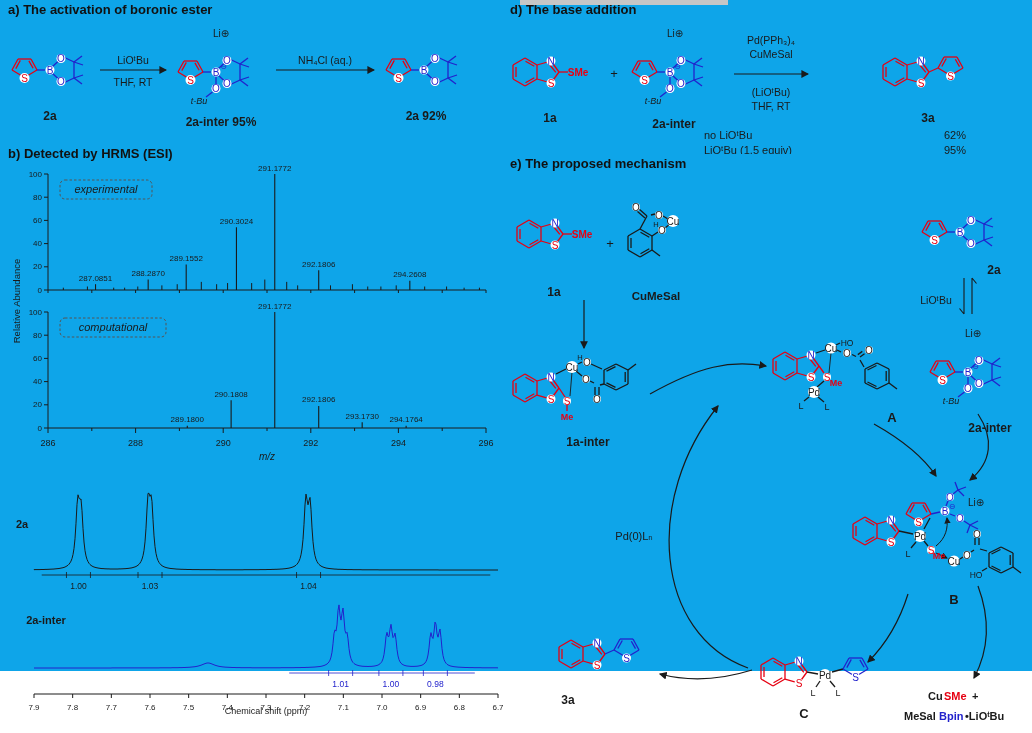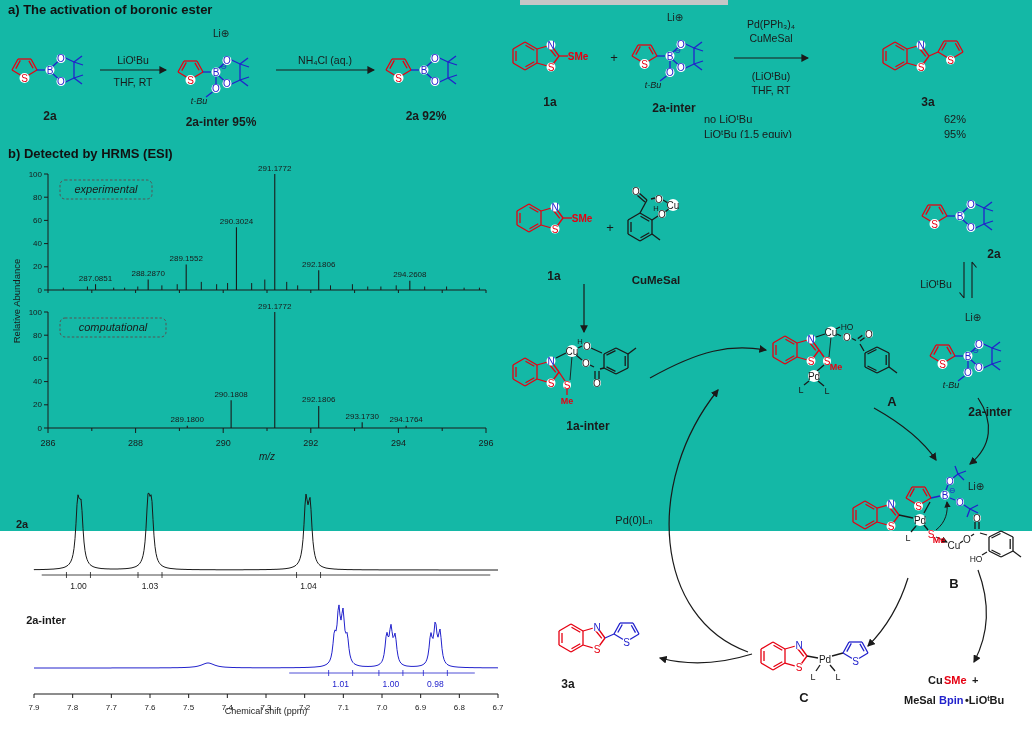--- a/index.html
+++ b/index.html
@@ -1,18 +1,18 @@
 <!DOCTYPE html>
 <html><head>
 <meta charset="utf-8">
 <style>
   *{margin:0;padding:0;box-sizing:border-box}
   html,body{background:#fff}
   body{width:1032px;height:733px;font-family:"Liberation Sans","DejaVu Sans",sans-serif;color:#1a1a1a;overflow:hidden}
-  .fig{position:relative;width:1032px;height:531px;background:#14b8a6}
+  .fig{position:relative;width:1032px;height:671px;background:#0ea5e9}
   .panel{position:absolute}
   .ptitle{font-size:13px;font-weight:bold;margin:0 0 1px 2px;white-space:nowrap;color:#111}
   svg{display:block}
   svg text{font-family:"Liberation Sans","DejaVu Sans",sans-serif}
   #panel-a{left:6px;top:2px}
   #panel-b{left:6px;top:146px}
   #panel-c{left:6px;top:478px}
   #panel-d{left:508px;top:2px}
   #panel-e{left:508px;top:156px}
   .artifact{position:absolute;left:520px;top:0;width:208px;height:5px;background:#c6c6c6}
@@ -292,20 +292,21 @@
         <text x="414.66666666666663" y="231.5" text-anchor="middle" font-size="8" fill="#1a1a1a">6.9</text>
         <line x1="453.33333333333314" y1="216" x2="453.33333333333314" y2="220" stroke="#1a1a1a" stroke-width="1"></line>
         <text x="453.33333333333314" y="231.5" text-anchor="middle" font-size="8" fill="#1a1a1a">6.8</text>
         <line x1="492" y1="216" x2="492" y2="220" stroke="#1a1a1a" stroke-width="1"></line>
         <text x="492" y="231.5" text-anchor="middle" font-size="8" fill="#1a1a1a">6.7</text>
         <text x="260" y="235.5" text-anchor="middle" font-size="9" fill="#1a1a1a">Chemical shift (ppm)</text>
       </svg>
   </section>
 
   <section class="panel" id="panel-d">
+    <h3 class="ptitle">d) The base addition</h3>
     <svg id="scene-d" viewBox="0 0 520 136" width="520" height="136">
         <defs>
           <marker id="ah1" viewBox="0 0 10 10" refX="8.5" refY="5" markerWidth="6.5" markerHeight="6.5" orient="auto-start-reverse">
             <path d="M0,0 L10,5 L0,10 z" fill="#1a1a1a"></path>
           </marker>
         </defs>
         <g transform="translate(2,34)">
           <path d="M3,13 L3,27 M6,15 L6,25" fill="none" stroke="#e60012" stroke-width="1.3"></path>
           <path d="M3,27 L15,34" fill="none" stroke="#e60012" stroke-width="1.3"></path>
           <path d="M15,34 L27,27 M15.5,30.8 L24.3,25.7" fill="none" stroke="#e60012" stroke-width="1.3"></path>
@@ -389,20 +390,21 @@
         <text x="166" y="109.5" text-anchor="middle" font-size="12" fill="#1a1a1a" font-weight="bold">2a-inter</text>
         <text x="420" y="103.5" text-anchor="middle" font-size="12" fill="#1a1a1a" font-weight="bold">3a</text>
         <text x="196" y="120.5" text-anchor="start" font-size="11" fill="#1a1a1a">no LiOᵗBu</text>
         <text x="436" y="120.5" text-anchor="start" font-size="11" fill="#1a1a1a">62%</text>
         <text x="196" y="135.5" text-anchor="start" font-size="11" fill="#1a1a1a">LiOᵗBu (1.5 equiv)</text>
         <text x="436" y="135.5" text-anchor="start" font-size="11" fill="#1a1a1a">95%</text>
       </svg>
   </section>
 
   <section class="panel" id="panel-e">
+    <h3 class="ptitle">e) The proposed mechanism</h3>
     <svg id="scene-e" viewBox="0 0 520 550" width="520" height="550">
         <defs>
           <marker id="ah2" viewBox="0 0 10 10" refX="8.5" refY="5" markerWidth="6.5" markerHeight="6.5" orient="auto-start-reverse">
             <path d="M0,0 L10,5 L0,10 z" fill="#1a1a1a"></path>
           </marker>
         </defs>
         <g transform="translate(6,42)">
           <path d="M3,13 L3,27 M6,15 L6,25" fill="none" stroke="#e60012" stroke-width="1.3"></path>
           <path d="M3,27 L15,34" fill="none" stroke="#e60012" stroke-width="1.3"></path>
           <path d="M15,34 L27,27 M15.5,30.8 L24.3,25.7" fill="none" stroke="#e60012" stroke-width="1.3"></path>

